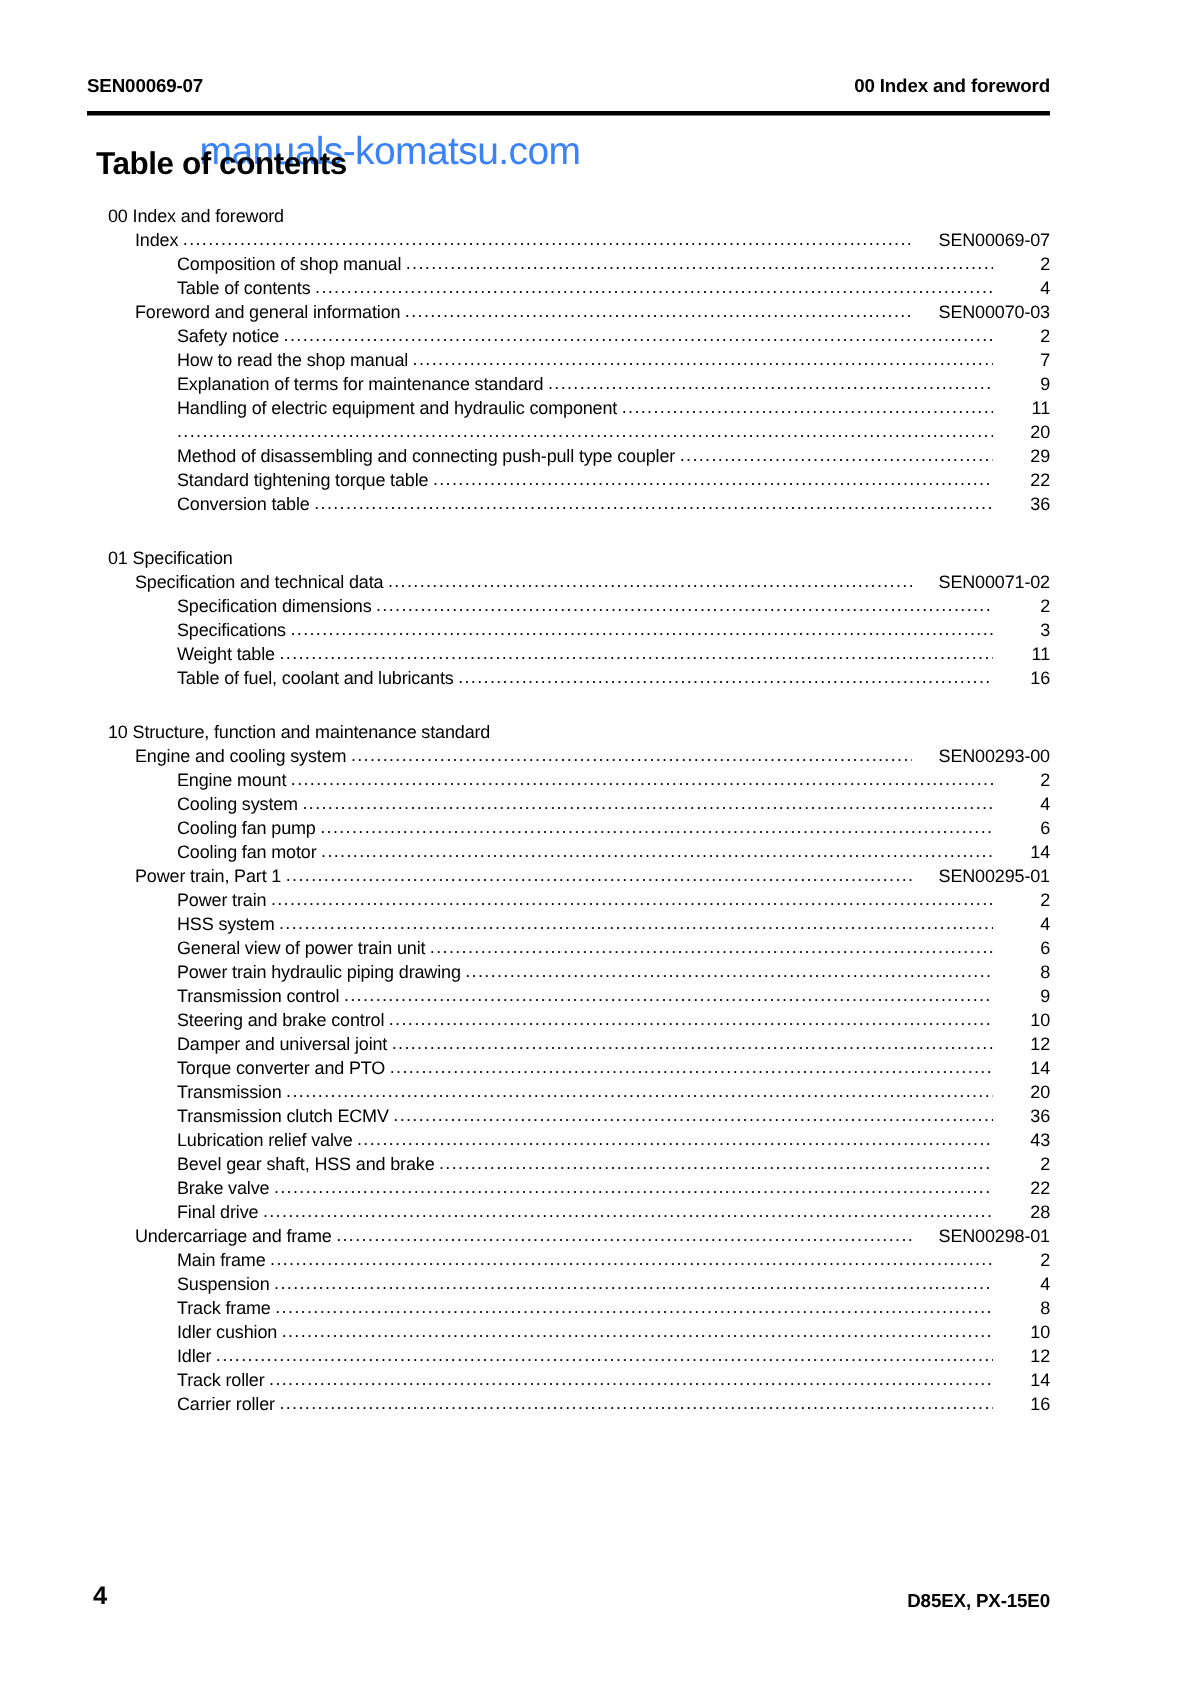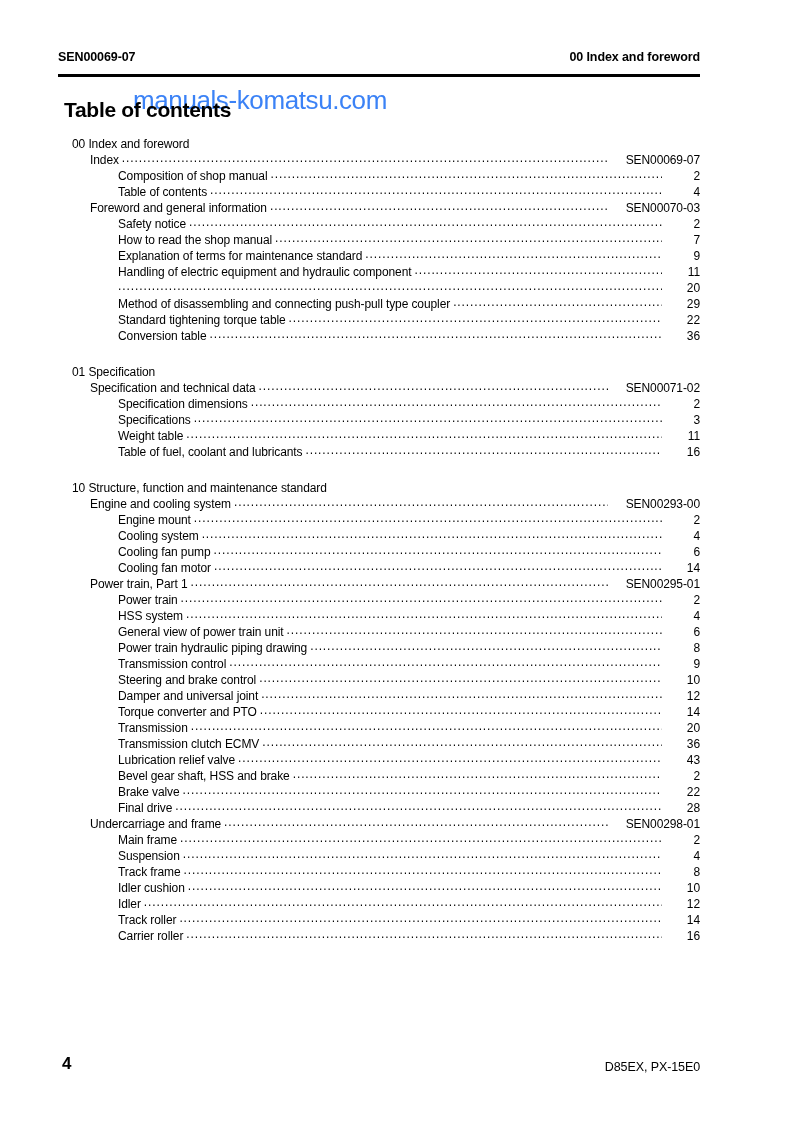--- a/index.html
+++ b/index.html
@@ -102,21 +102,21 @@
     letter-spacing: -0.1px;
     padding-left: 14px;
     line-height: 16px;
     height: 16px;
     white-space: nowrap;
   }
 
   
   .row {
     display: flex;
-    align-items: center;
+    align-items: flex-end;
     line-height: 16px;
     height: 16px;
     font-size: 12px;
     letter-spacing: -0.1px;
     white-space: nowrap;
   }
   .row.lvl1 { padding-left: 32px; }
   .row.lvl2 { padding-left: 60px; }
 
   .row-label {
@@ -164,21 +164,21 @@
     left: 4px;
     top: 0;
     font-size: 17px;
     font-weight: bold;
   }
   .foot-right {
     position: absolute;
     right: 0;
     top: 6px;
     font-size: 12.5px;
-    font-weight: normal;
+    font-weight: bold;
     letter-spacing: -0.1px;
     white-space: nowrap;
   }
 </style>
 </head>
 <body>
 
 <div class="page">
 
   <div class="page-header">

